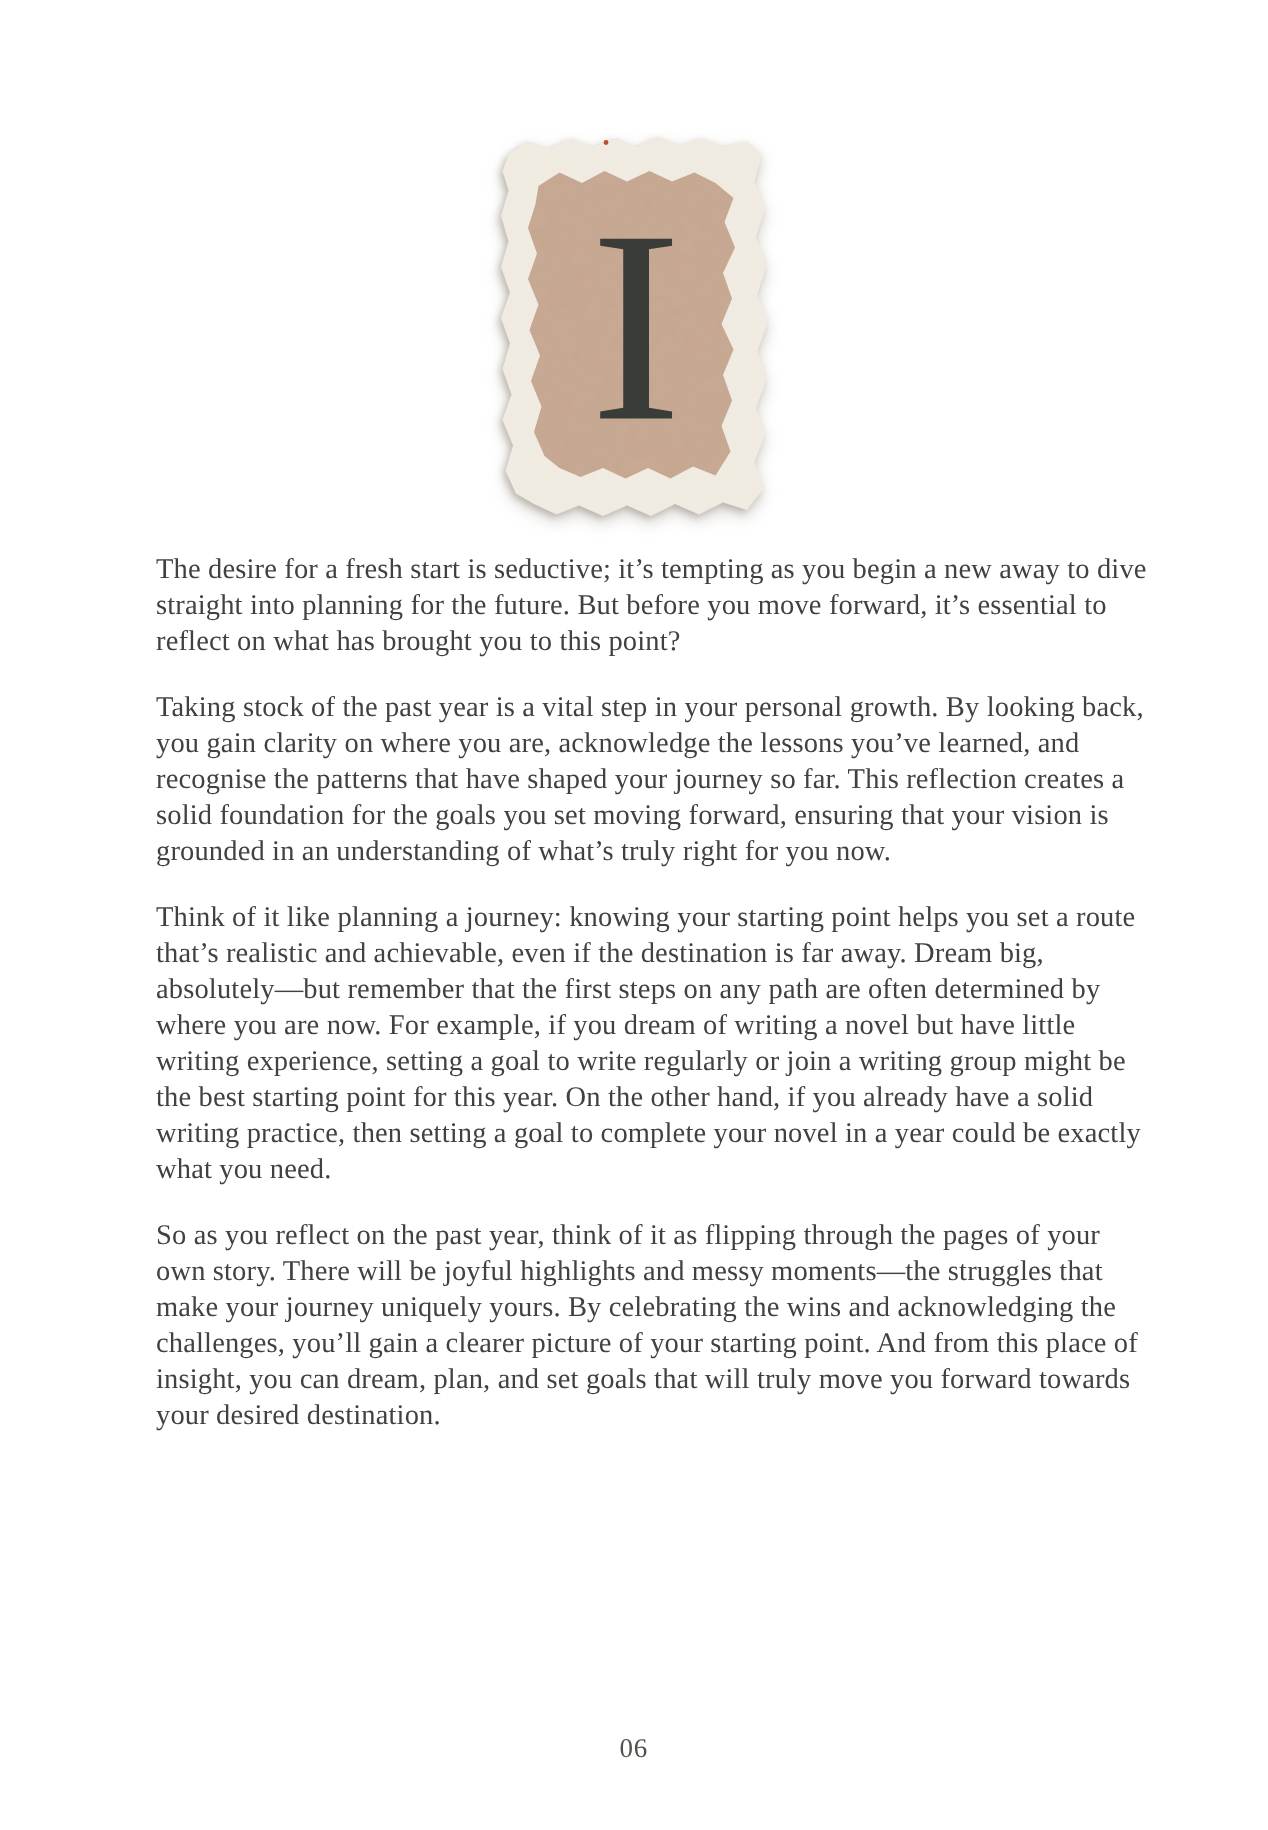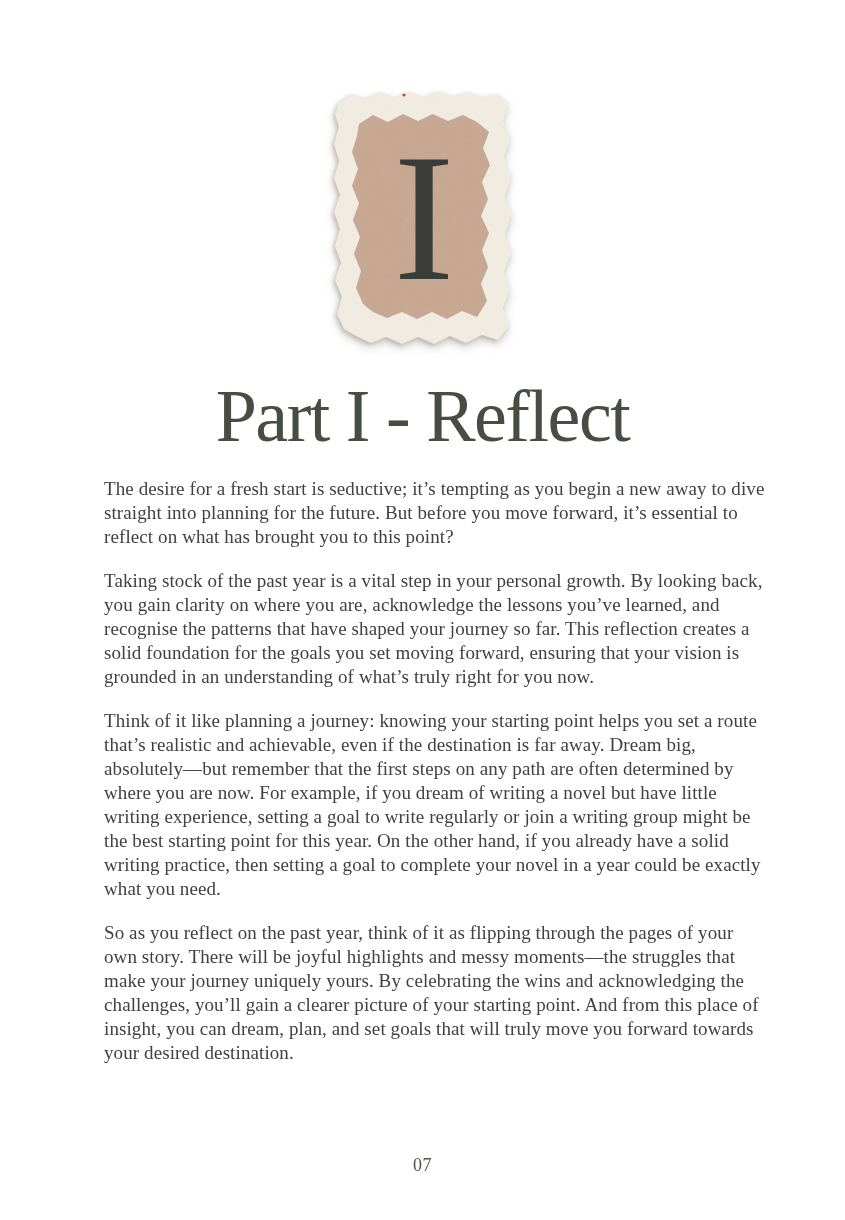--- a/index.html
+++ b/index.html
@@ -103,24 +103,23 @@
       </g>
       <use href="#innerP" class="paper-inner"></use>
       <g clip-path="url(#innerClip)" opacity="0.45">
         <rect x="18" y="18" width="155" height="222" filter="url(#grainTan)"></rect>
       </g>
       <circle class="speck" cx="76" cy="7" r="1.6"></circle>
       <text class="numeral" x="96" y="191" text-anchor="middle">I</text>
     </svg>
   </div>
 
-  <h1 class="page-title">Part I - Reflect</h1>
 
   <section class="body-text">
     <p><span>The desire for a fresh start is seductive; it’s tempting as you begin a new away to dive straight into planning for the future. But before you move forward, it’s essential to reflect on </span><strong>what has brought you to this point?</strong></p>
     <p>Taking stock of the past year is a vital step in your personal growth. By looking back, you gain clarity on where you are, acknowledge the lessons you’ve learned, and recognise the patterns that have shaped your journey so far. This reflection creates a solid foundation for the goals you set moving forward, ensuring that your vision is grounded in an understanding of what’s truly right for you now.</p>
     <p>Think of it like planning a journey: knowing your starting point helps you set a route that’s realistic and achievable, even if the destination is far away. Dream big, absolutely—but remember that the first steps on any path are often determined by where you are now. For example, if you dream of writing a novel but have little writing experience, setting a goal to write regularly or join a writing group might be the best starting point for this year. On the other hand, if you already have a solid writing practice, then setting a goal to complete your novel in a year could be exactly what you need.</p>
     <p>So as you reflect on the past year, think of it as flipping through the pages of your own story. There will be joyful highlights and messy moments—the struggles that make your journey uniquely yours. By celebrating the wins and acknowledging the challenges, you’ll gain a clearer picture of your starting point. And from this place of insight, you can dream, plan, and set goals that will truly move you forward towards your desired destination.</p>
   </section>
 
-  <div class="page-number">07</div>
+  <div class="page-number">06</div>
 
 </div>
 
 </body></html>

